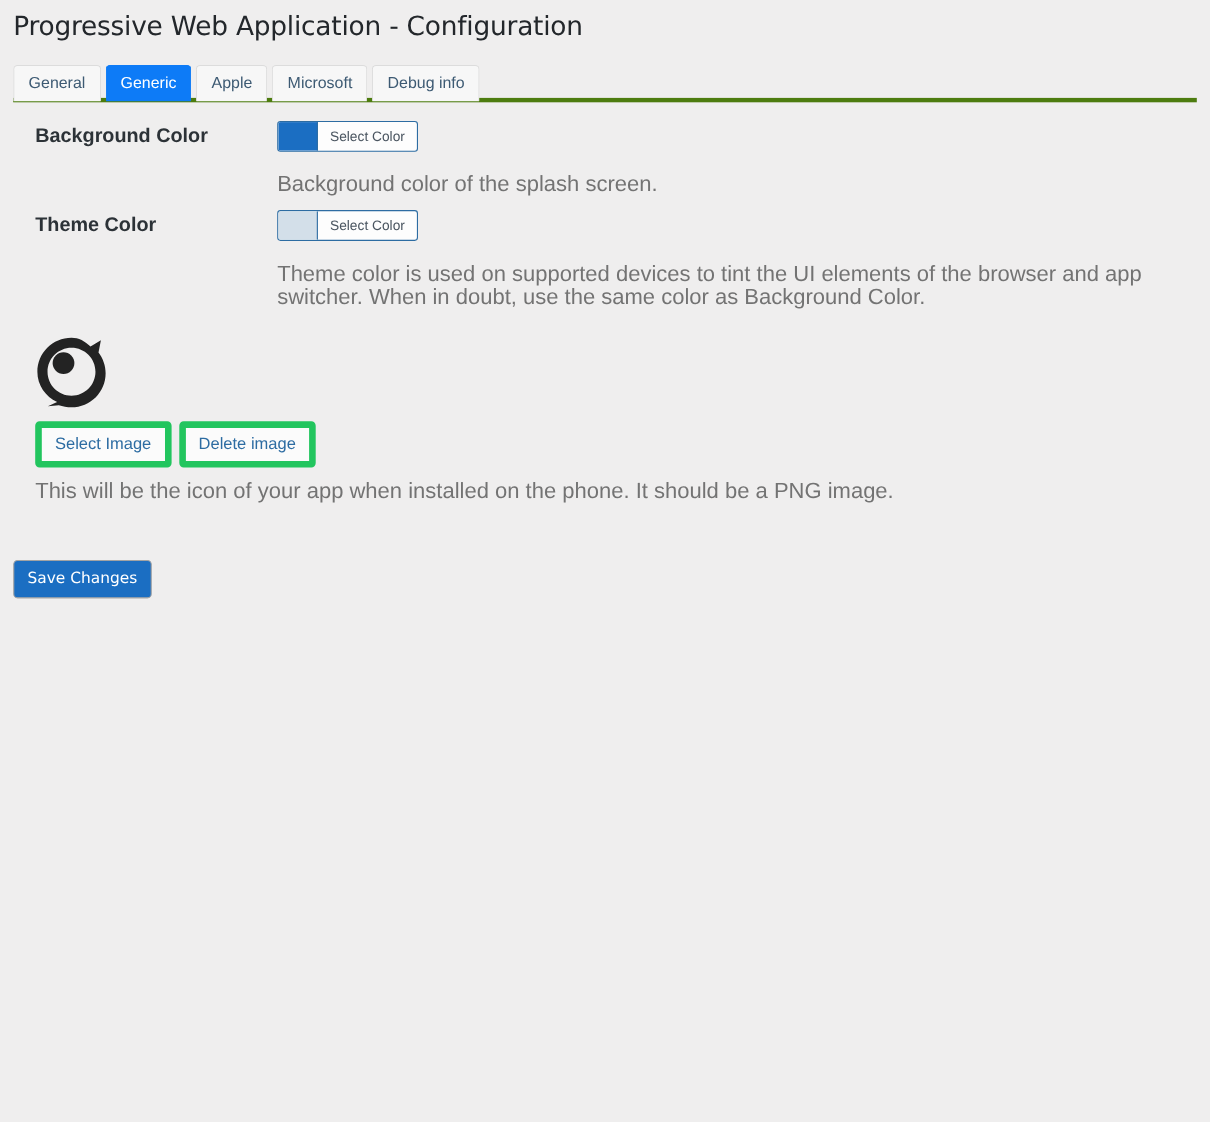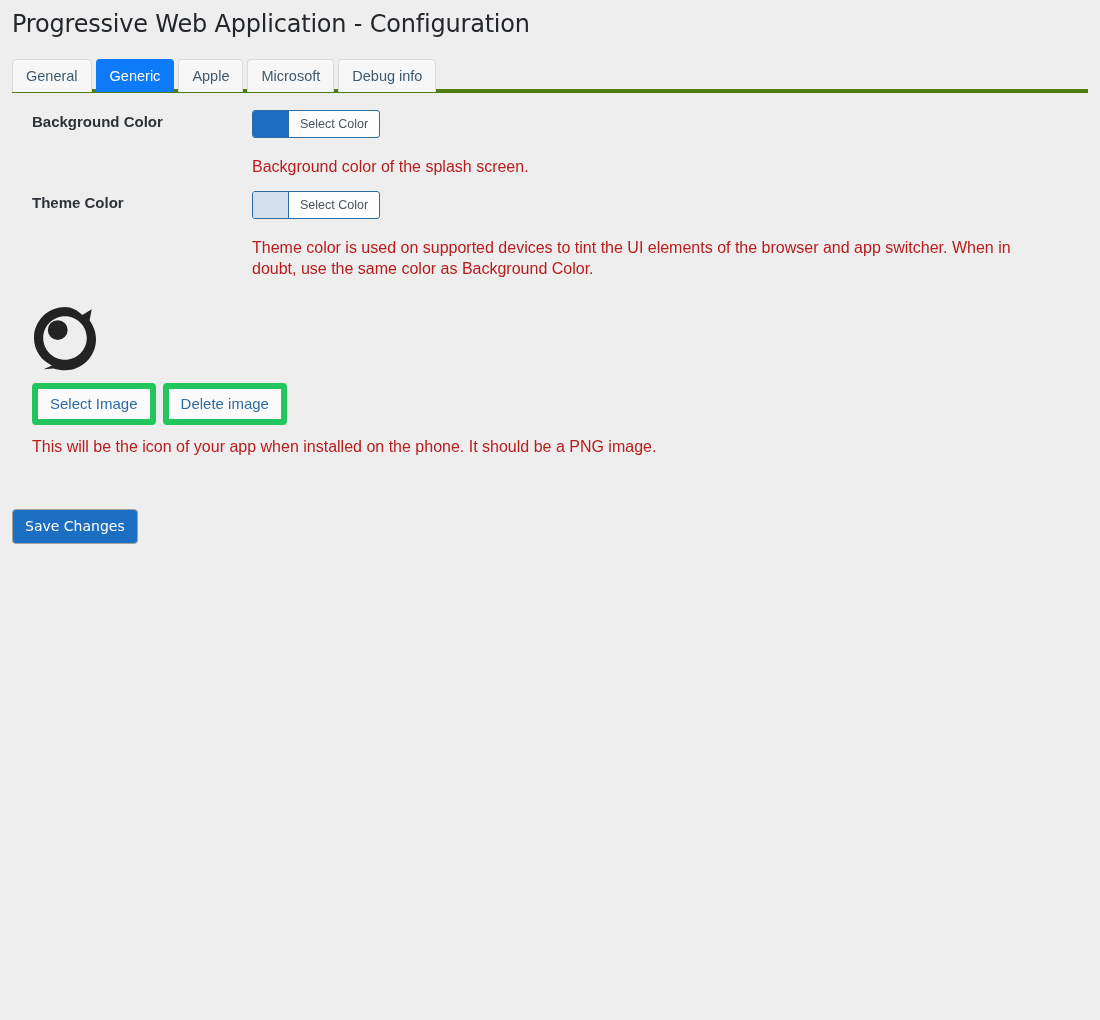--- a/index.html
+++ b/index.html
@@ -83,32 +83,32 @@
   .form-row {
     position: relative;
     display: flex;
     align-items: flex-start;
   }
   .row-label {
     width: 220px;
     box-sizing: border-box;
     padding-left: 32px;
     padding-top: 3px;
-    font-size: 15px;
+    font-size: 18px;
     font-weight: bold;
     color: #2c3237;
     white-space: nowrap;
   }
   .row-field {
     flex: 1;
     padding-left: 32px;
   }
   .help-text {
-    color: #b91c1c;
-    font-size: 16px;
+    color: #737373;
+    font-size: 20px;
     line-height: 20.5px;
     max-width: 800px;
   }
 
   
   .color-picker {
     display: inline-flex;
     align-items: stretch;
     height: 28px;
     border: 1px solid #2d6ca2;

